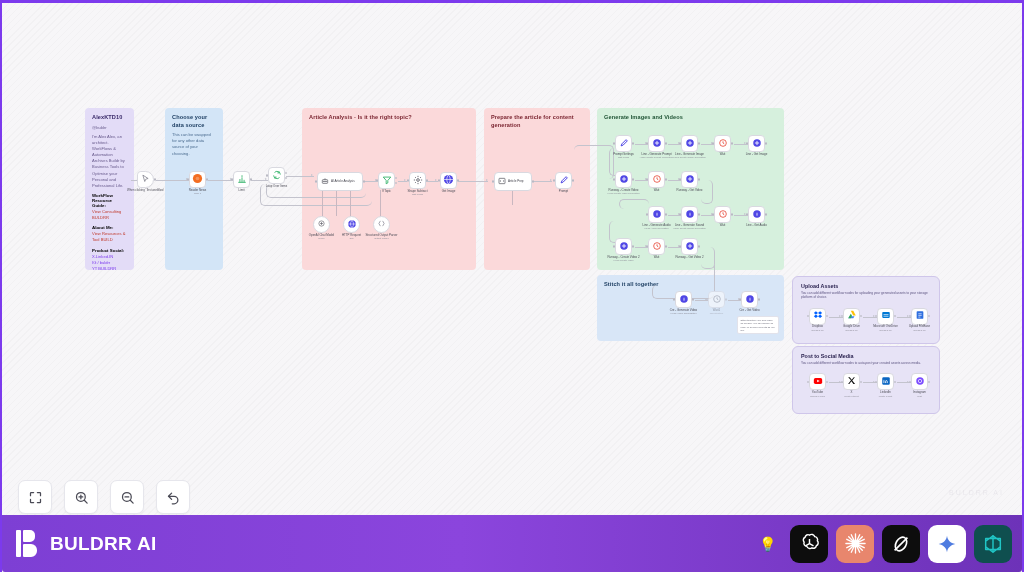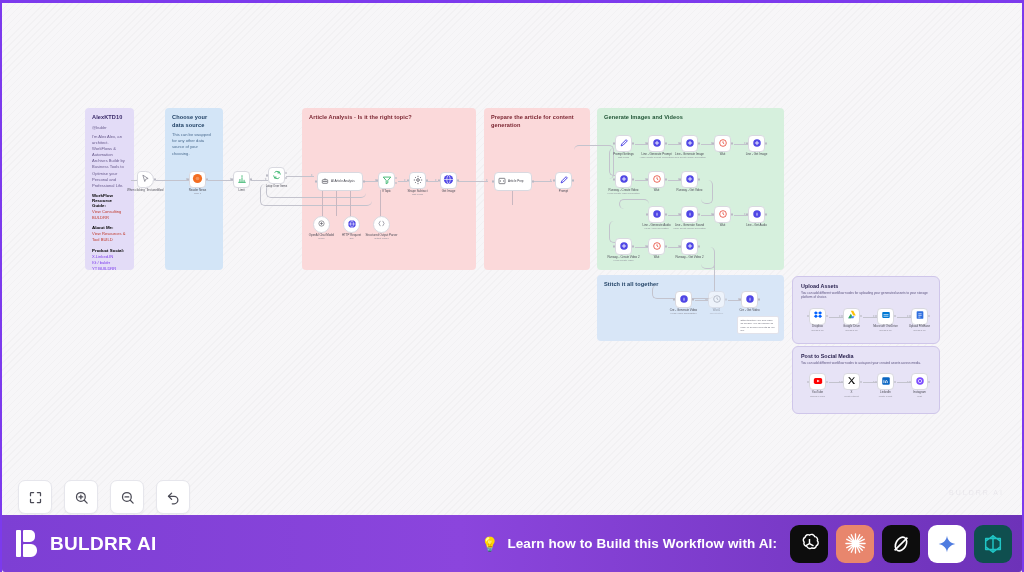--- a/index.html
+++ b/index.html
@@ -931,21 +931,20 @@
       <div id="brand-mark">
         <i style="left:0; top:0; width:5px; height:27px; border-radius:1px;"></i>
         <i style="left:7px; top:0; width:12px; height:12px; border-radius:1px 5px 5px 1px;"></i>
         <i style="left:7px; top:14px; width:14px; height:13px; border-radius:1px 6px 6px 1px;"></i>
       </div>
       <div id="brand-name">BULDRR AI</div>
     </div>
 
     <div id="cta">
       <span id="bulb">💡</span>
-      <span id="cta-text">Learn how to Build this Workflow with AI:</span>
       <div id="ai-logos">
 
         <div class="ailogo" style="background:#0d0d0d;">
           <svg width="23" height="23" viewBox="0 0 24 24" fill="none" stroke="#ffffff" stroke-width="1.5">
             <path d="M12 3.2c1.9-1.4 4.6-.6 5.4 1.6 2.2.1 3.7 2.4 2.8 4.4 1.5 1.6 1 4.2-1 5.1-.3 2.2-2.7 3.4-4.6 2.3-1.9 1.4-4.6.6-5.4-1.6-2.2-.1-3.7-2.4-2.8-4.4-1.5-1.6-1-4.2 1-5.1.3-2.2 2.7-3.4 4.6-2.3z"></path>
             <path d="M12 7.4v4.8l4.2 2.4M12 12.2l-4.2 2.4"></path>
           </svg>
         </div>
 
         <div class="ailogo" style="background:#e8866d;">

